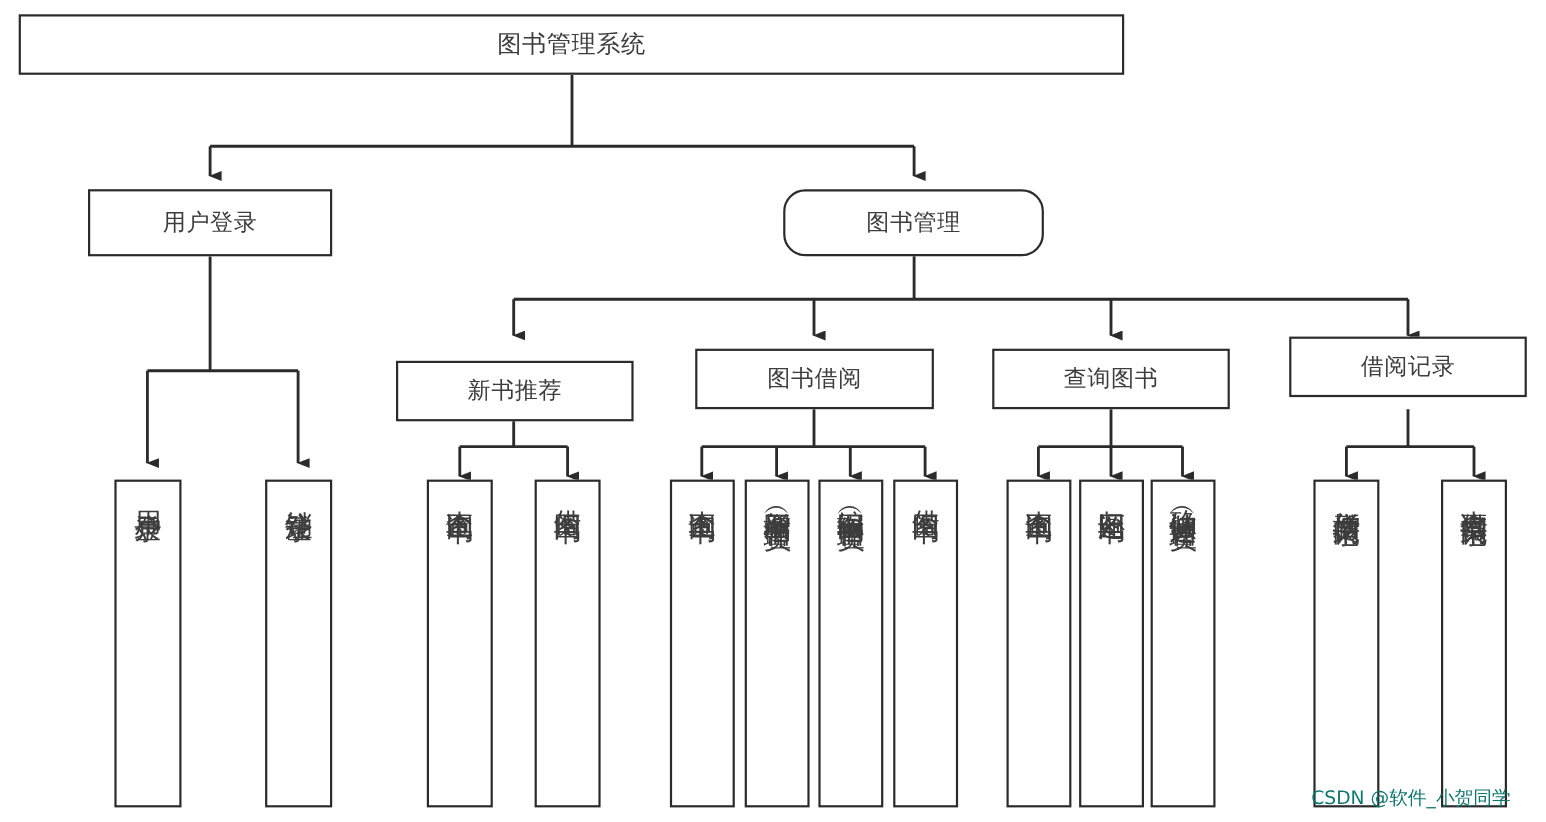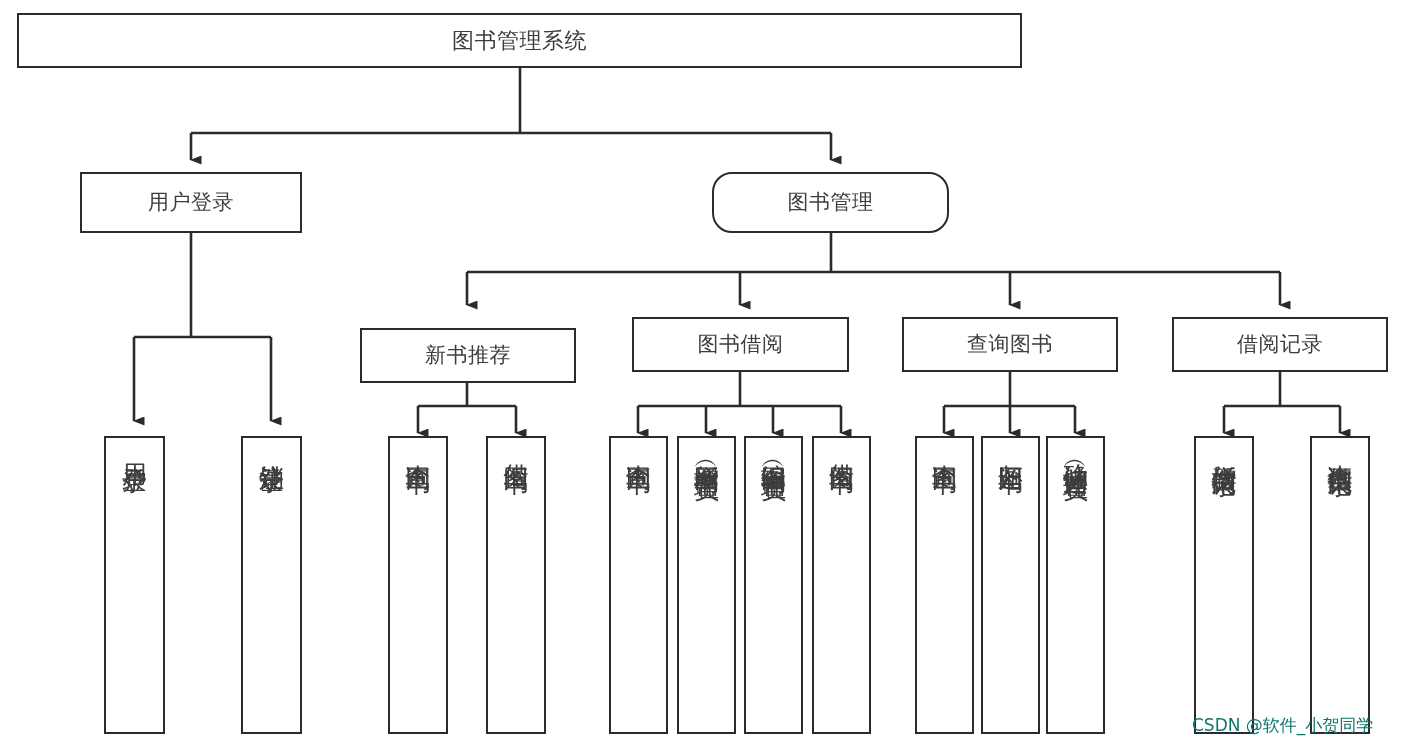--- a/index.html
+++ b/index.html
@@ -145,21 +145,21 @@
   </div>
 
   <div class="node horizontal" style="left:632px; top:317px; width:217px; height:55px;">
     <span class="label">图书借阅</span>
   </div>
 
   <div class="node horizontal" style="left:902px; top:317px; width:216px; height:55px;">
     <span class="label">查询图书</span>
   </div>
 
-  <div class="node horizontal" style="left:1172px; top:317px; width:216px; height:55px;">
+  <div class="node horizontal" style="left:1172px; top:306px; width:216px; height:55px;">
     <span class="label">借阅记录</span>
   </div>
 
   <div class="node vertical" style="left:104px; top:436px; width:61px; height:298px;">
     <span class="label">用户登录</span>
   </div>
 
   <div class="node vertical" style="left:241px; top:436px; width:61px; height:298px;">
     <span class="label">注销登录</span>
   </div>

